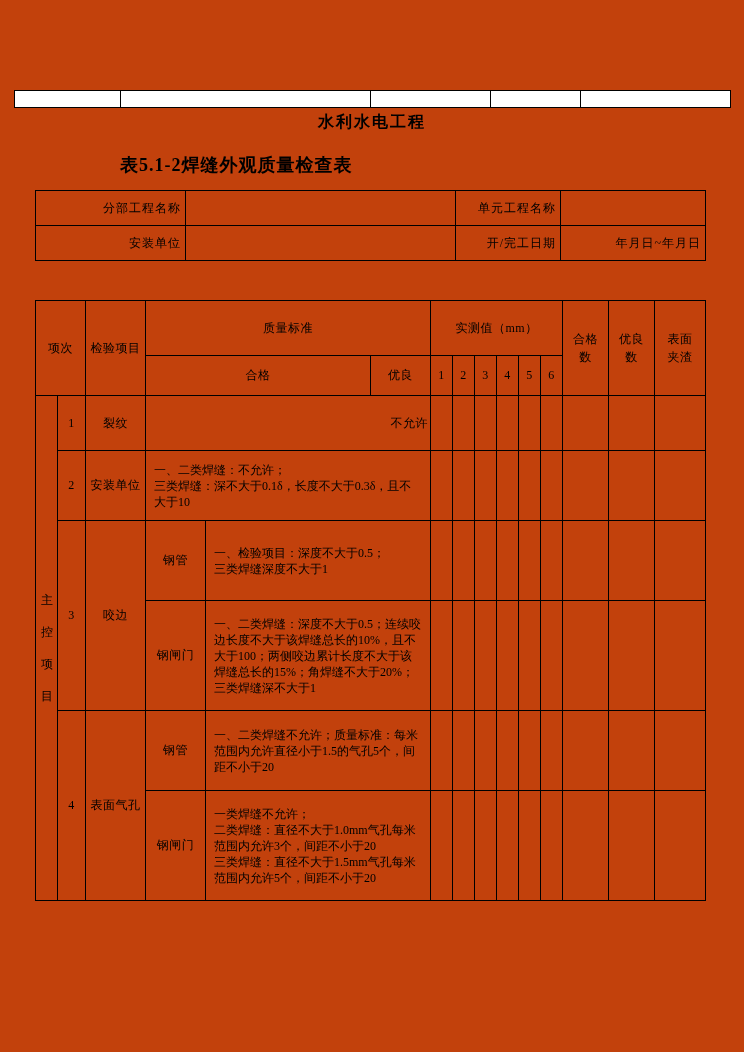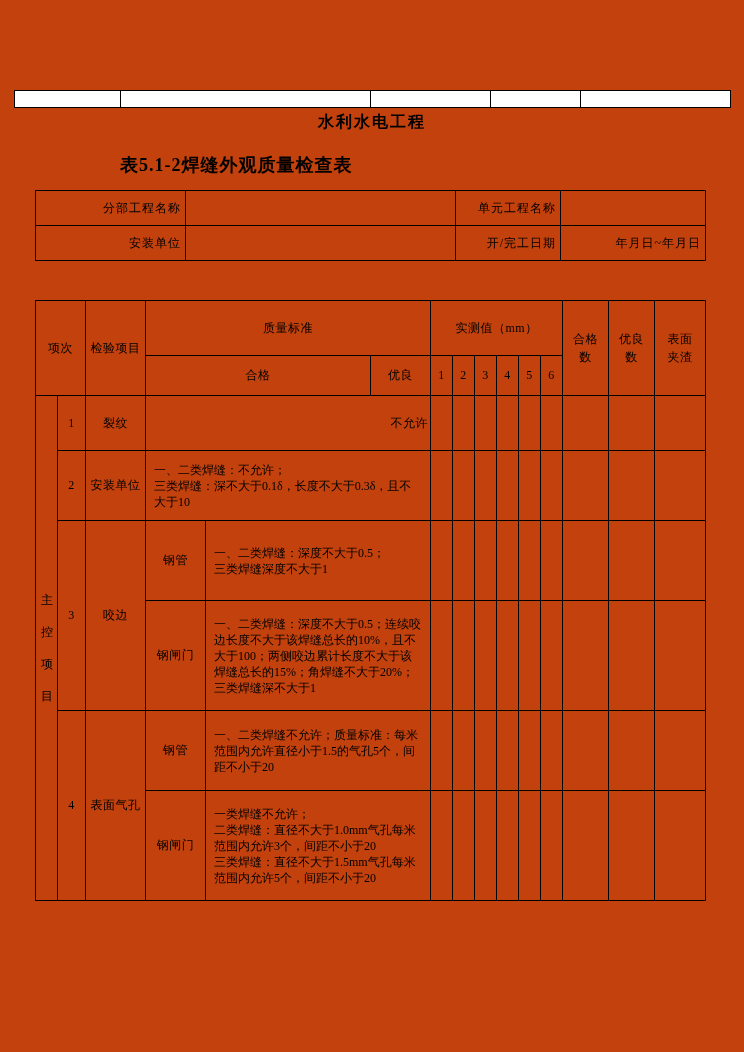--- a/index.html
+++ b/index.html
@@ -166,21 +166,21 @@
       <td></td>
       <td></td>
       <td></td>
       <td></td>
     </tr>
 
     <tr class="h80">
       <td rowspan="2">3</td>
       <td rowspan="2">咬边</td>
       <td>钢管</td>
-      <td colspan="2" class="std-text">一、二类焊缝：深度不大于0.5；
+      <td colspan="2" class="std-text">一、检验项目：深度不大于0.5；
 三类焊缝深度不大于1</td>
       <td></td>
       <td></td>
       <td></td>
       <td></td>
       <td></td>
       <td></td>
       <td></td>
       <td></td>
       <td></td>

